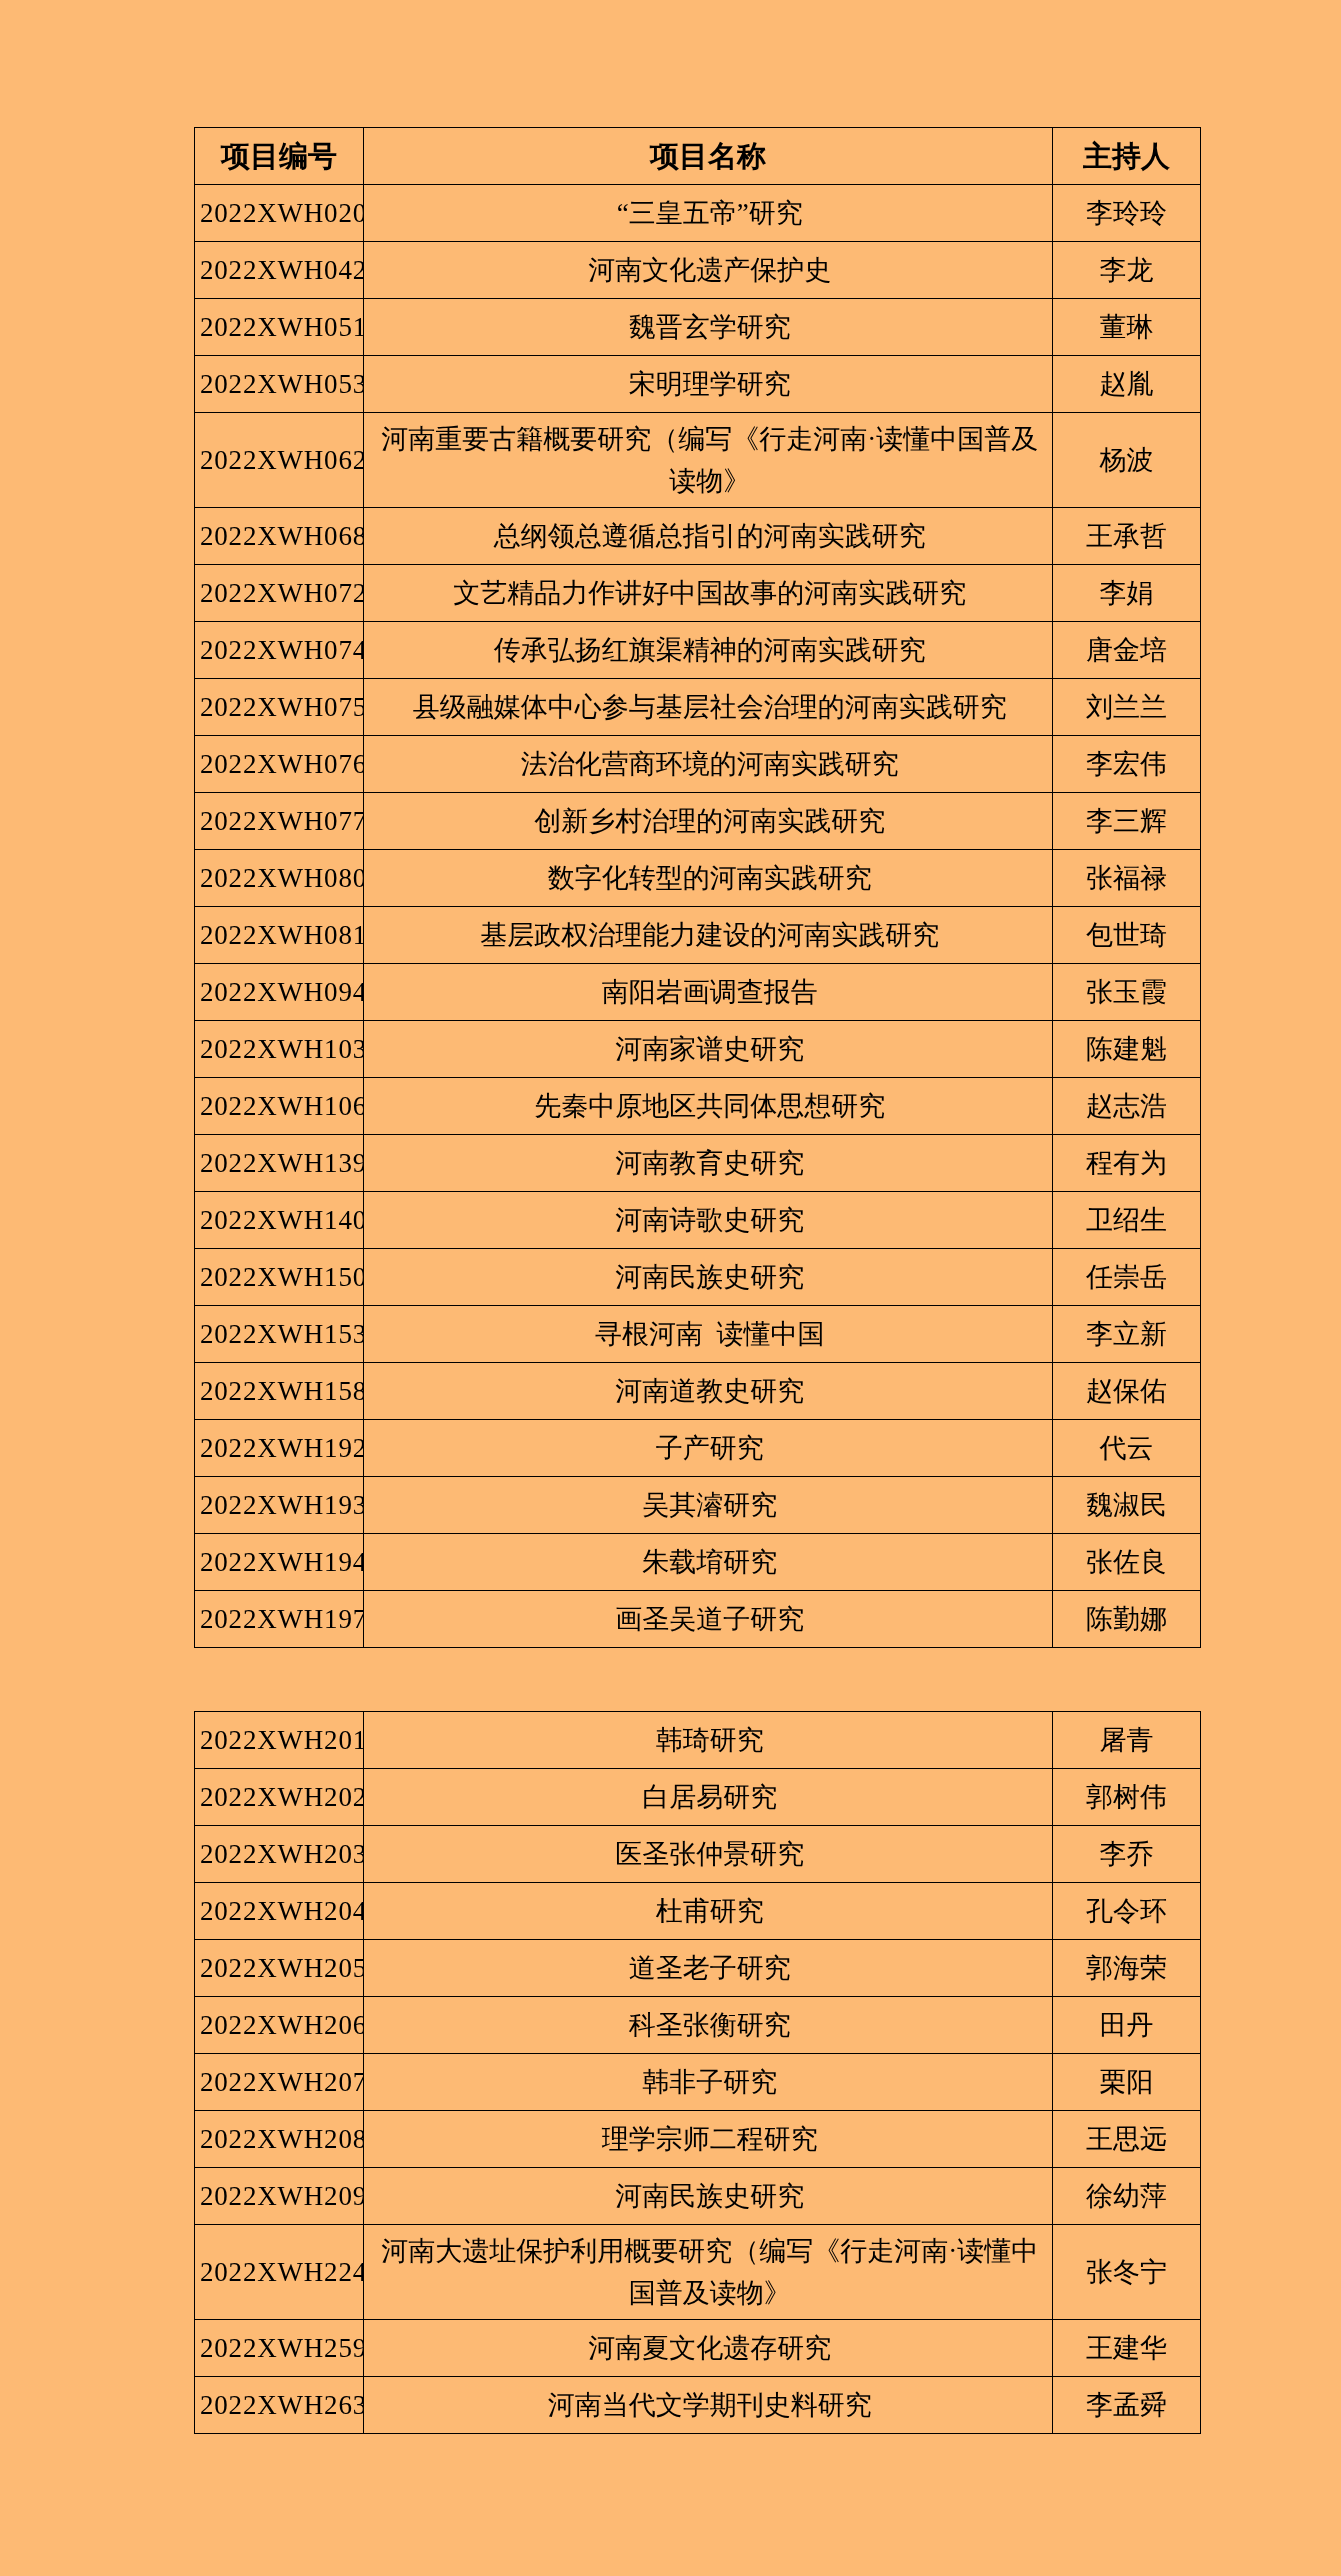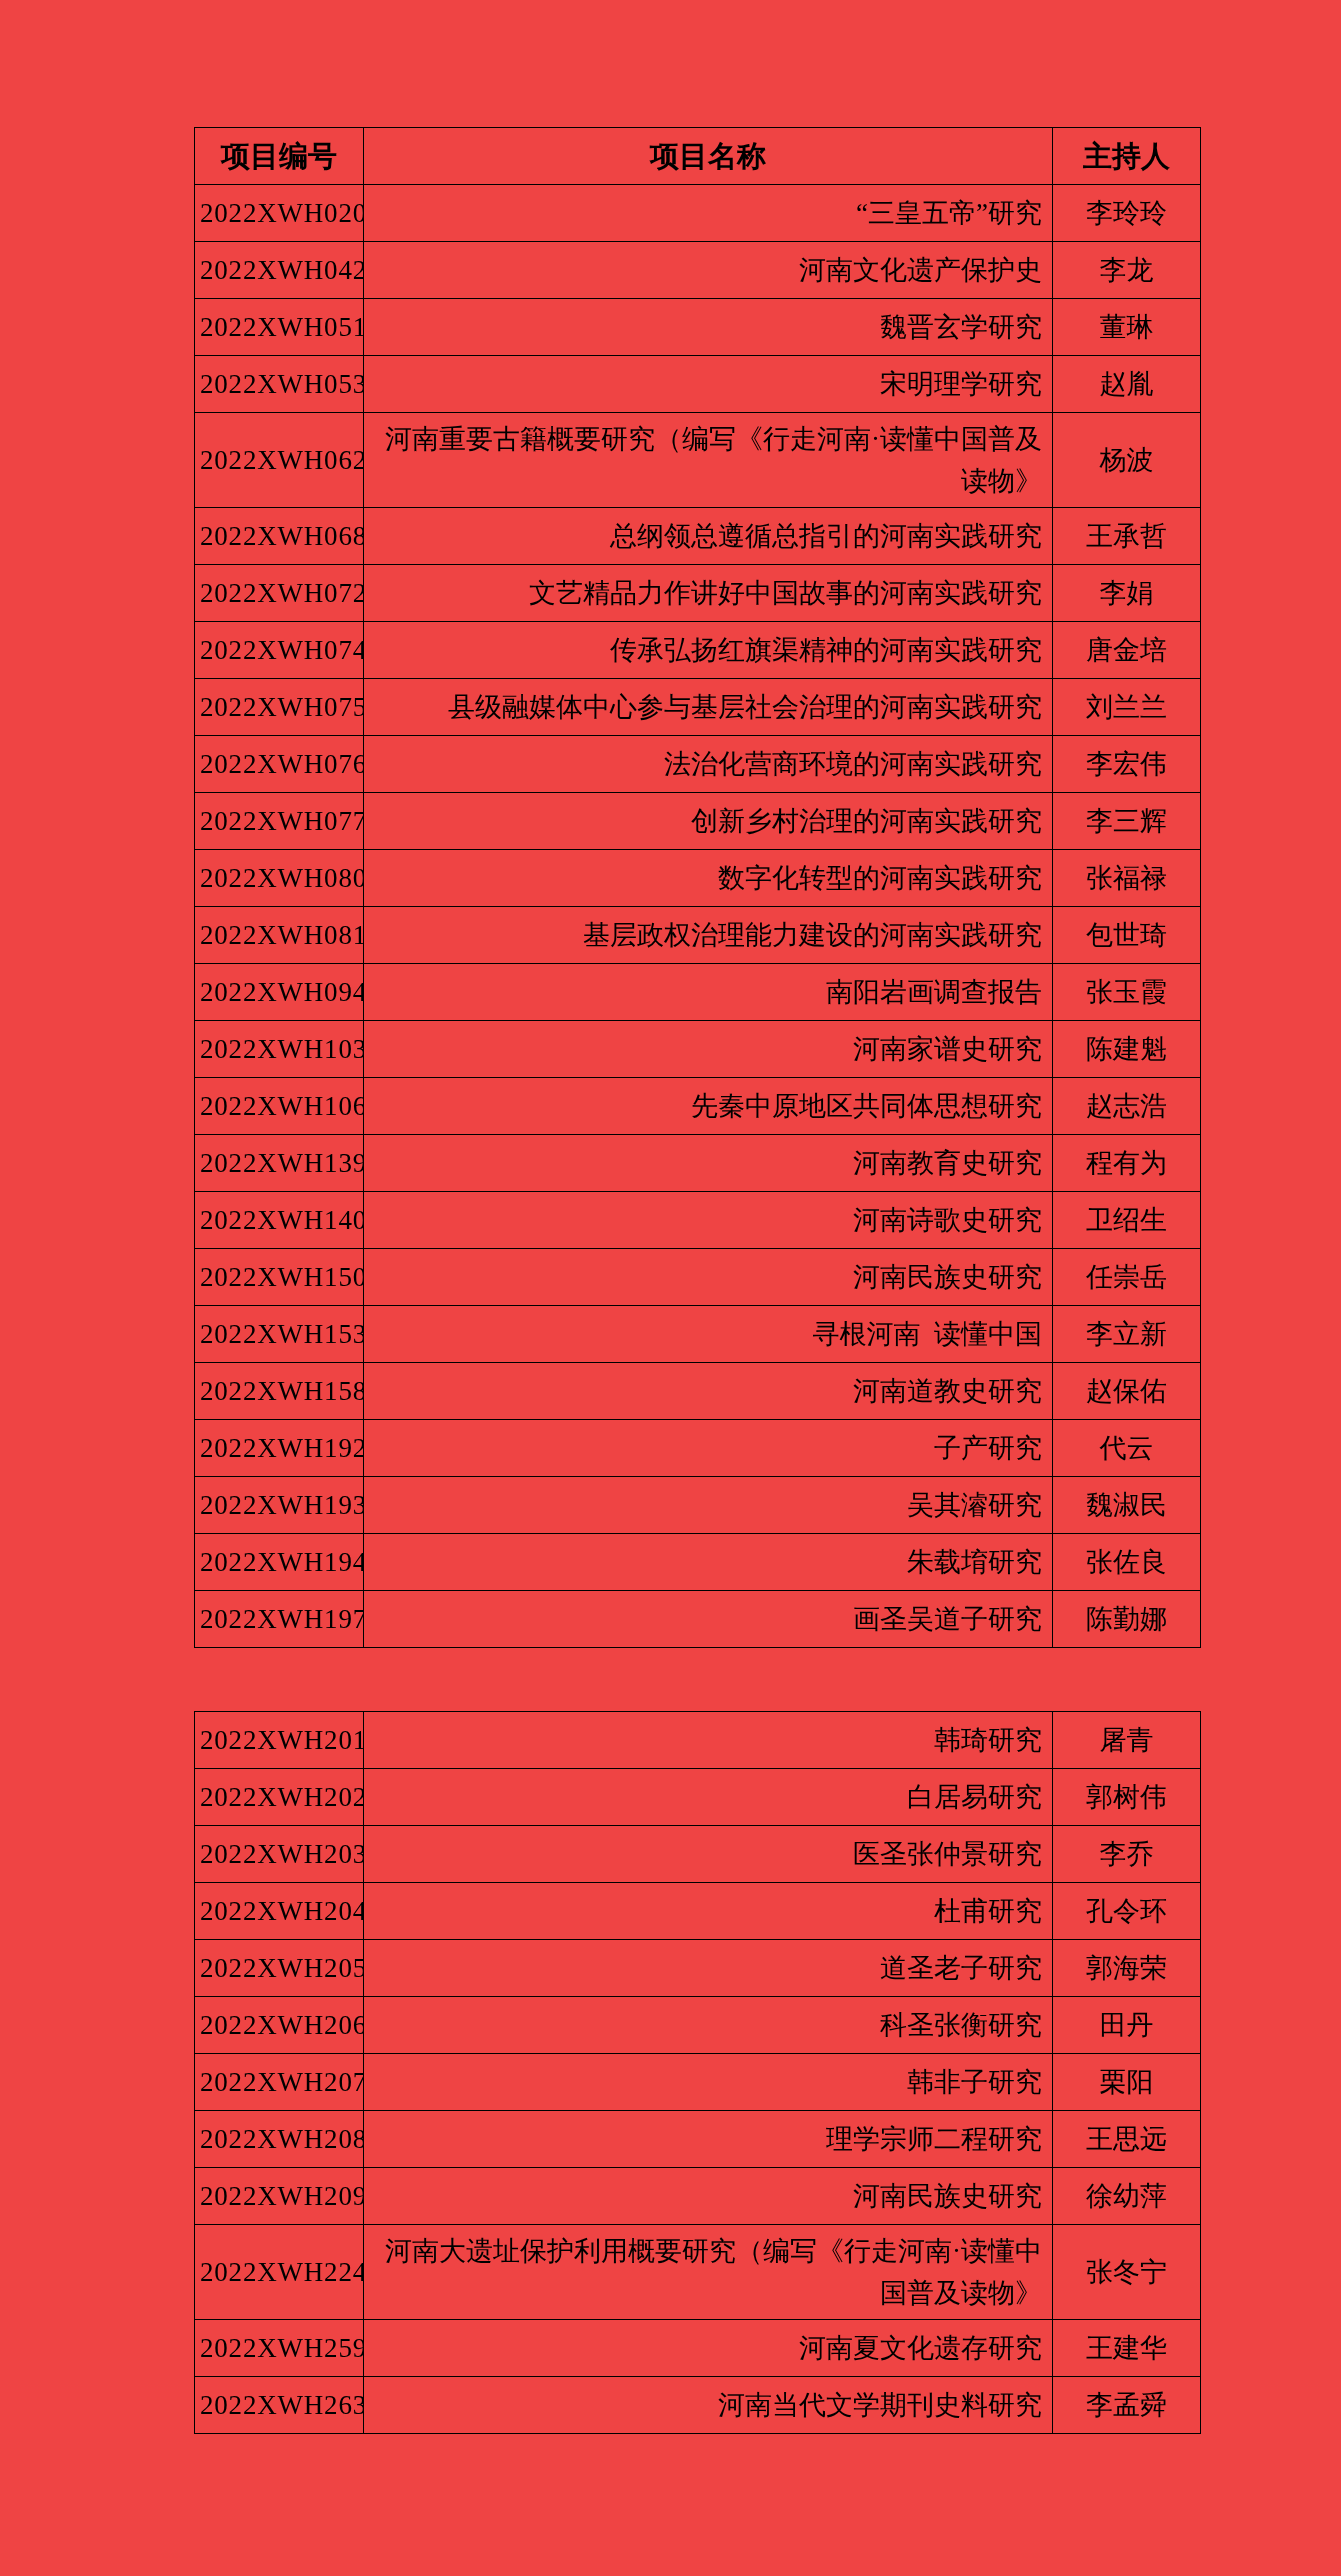--- a/index.html
+++ b/index.html
@@ -13,21 +13,21 @@
     position: relative;
     font-family: "Liberation Serif", "DejaVu Serif", serif;
     color: #000000;
   }
   .page {
     position: absolute;
     top: 0;
     left: 0;
     width: 1342px;
     height: 2576px;
-    background: #ef4444;
+    background: #fdba74;
   }
   table.grid {
     position: absolute;
     left: 194px;
     border-collapse: collapse;
     table-layout: fixed;
     width: 1006px;
   }
   #table-page-1 { top: 127px; }
   #table-page-2 { top: 1711px; }
@@ -50,21 +50,21 @@
     text-align: center;
     height: 57px;
     padding: 0 6.8px;
   }
   td.c-id {
     text-align: center;
     padding: 0 5px;
     letter-spacing: 0.8px;
   }
   td.c-name {
-    text-align: right;
+    text-align: center;
     padding: 5px 10px 5px 13.5px;
     white-space: pre-wrap;
     margin-top: 26px;
   }
   td.c-leader {
     text-align: center;
     padding: 0 20px;
   }
 </style>
 </head>

